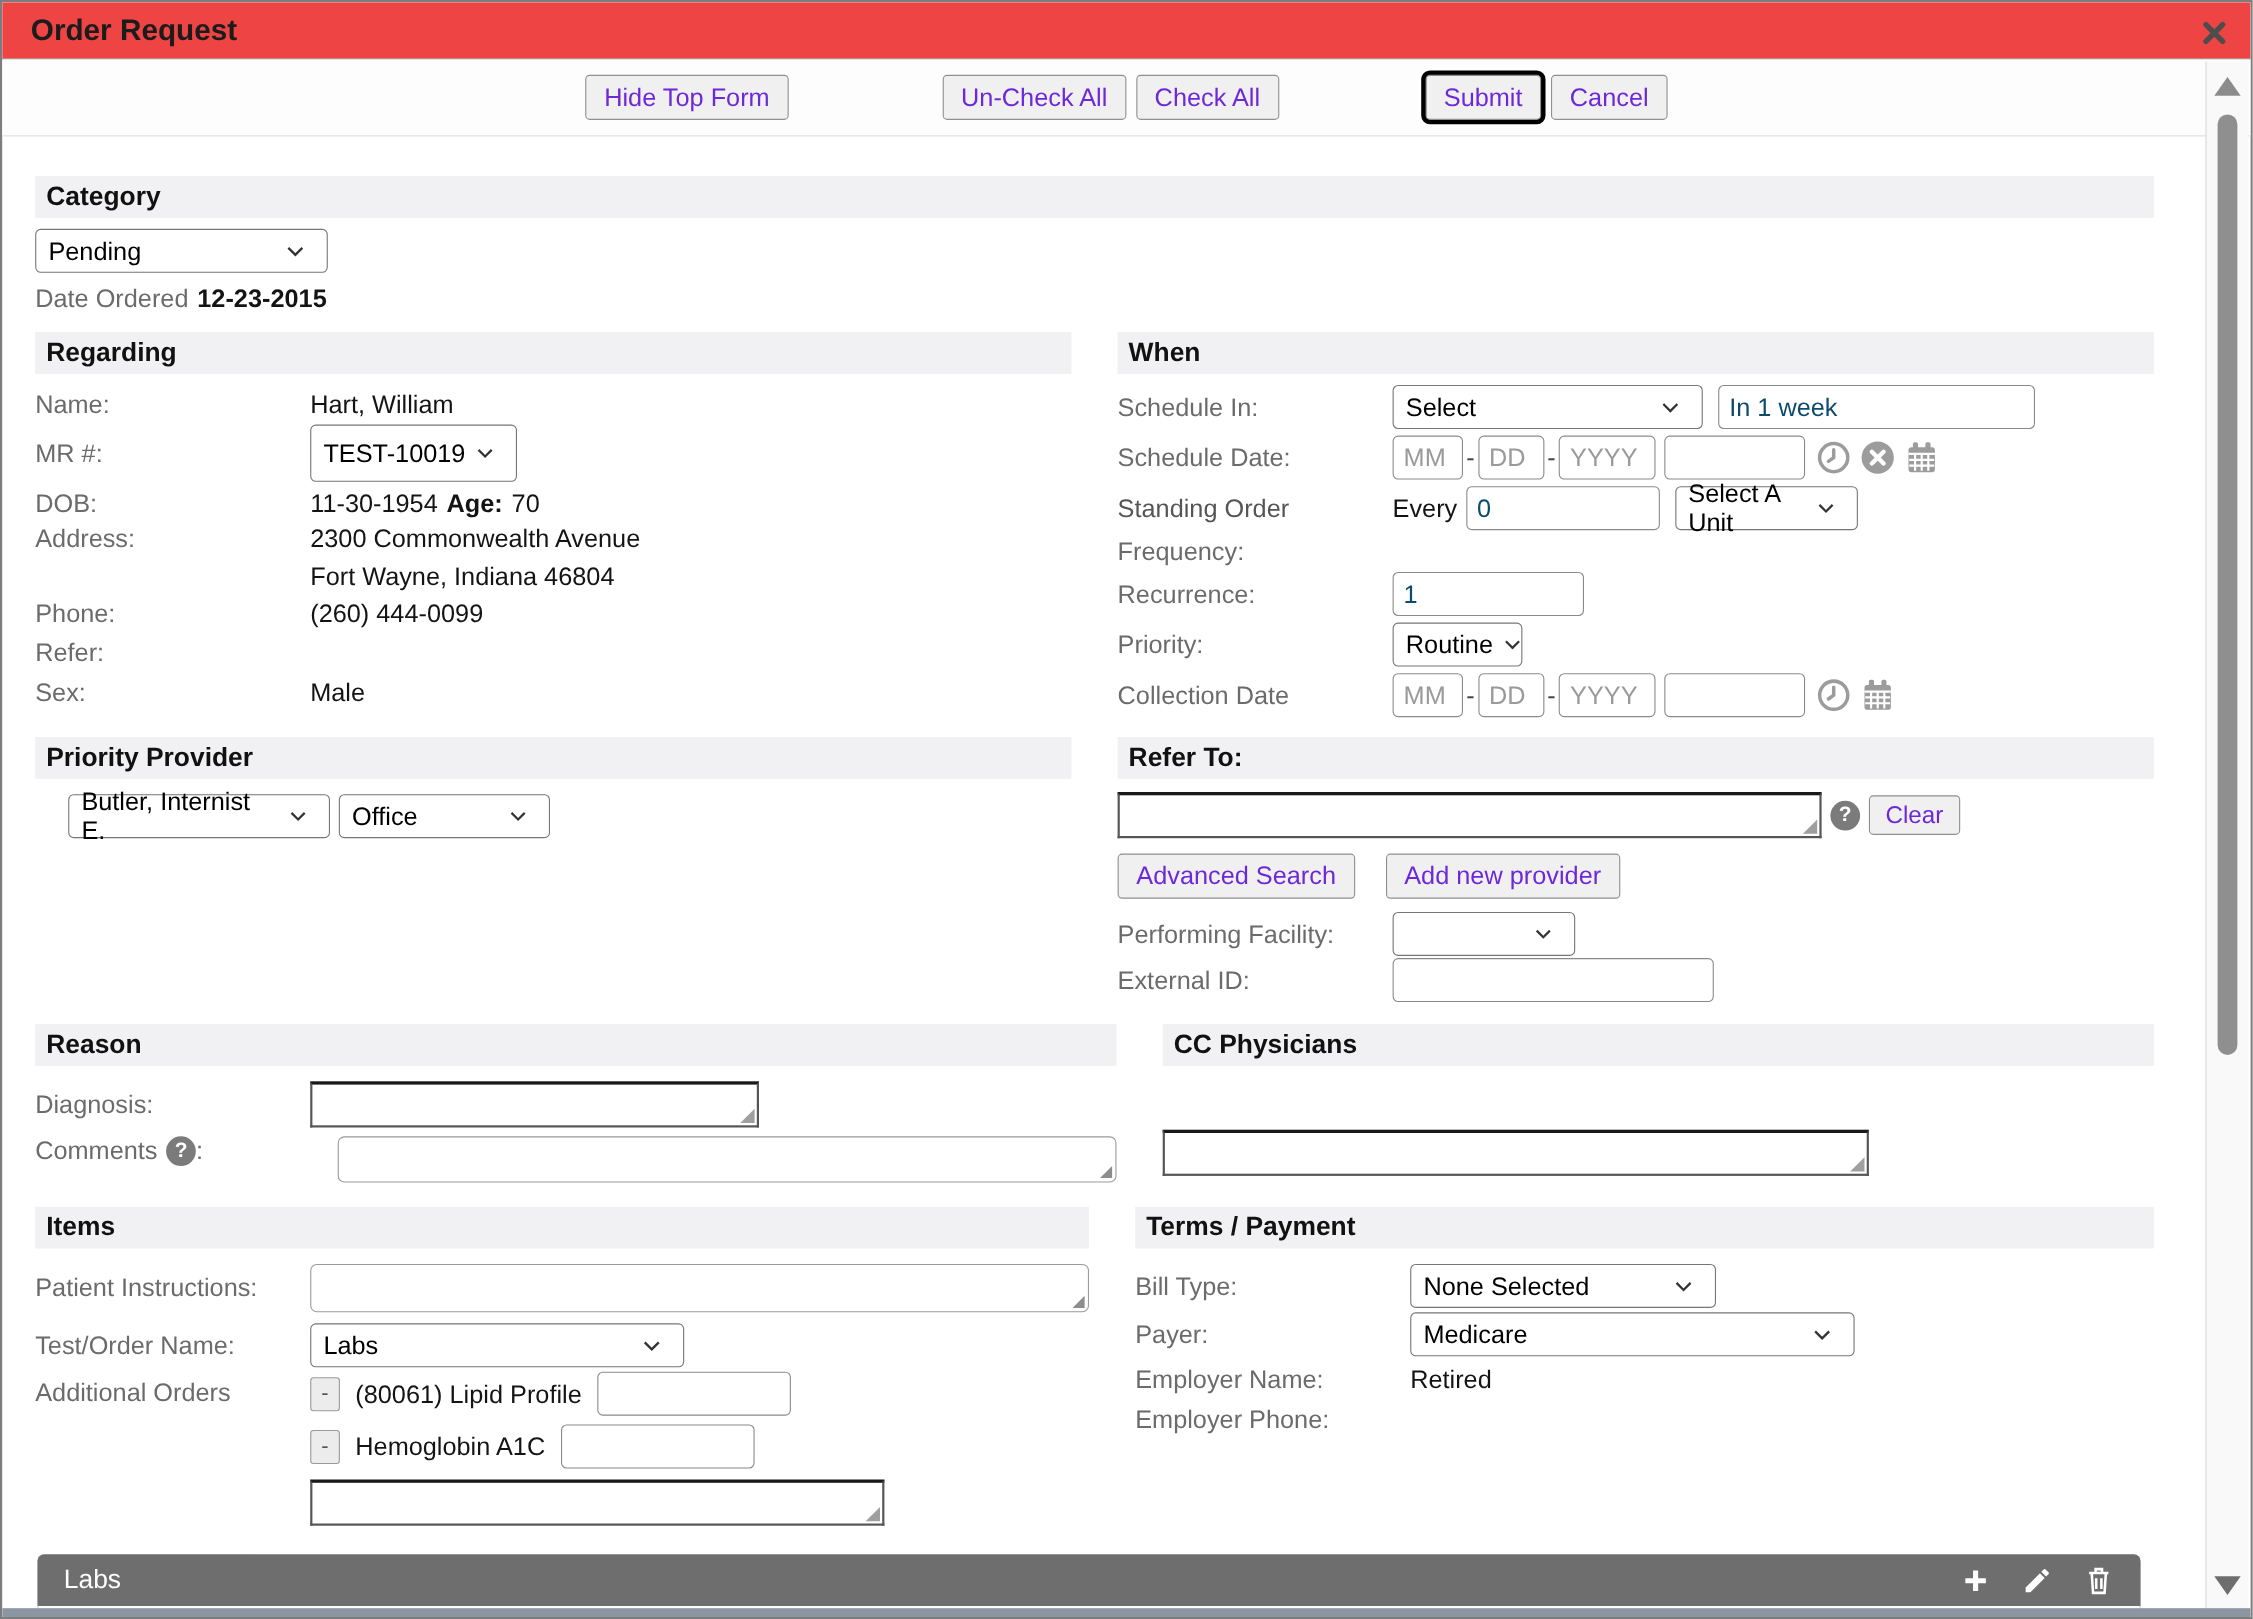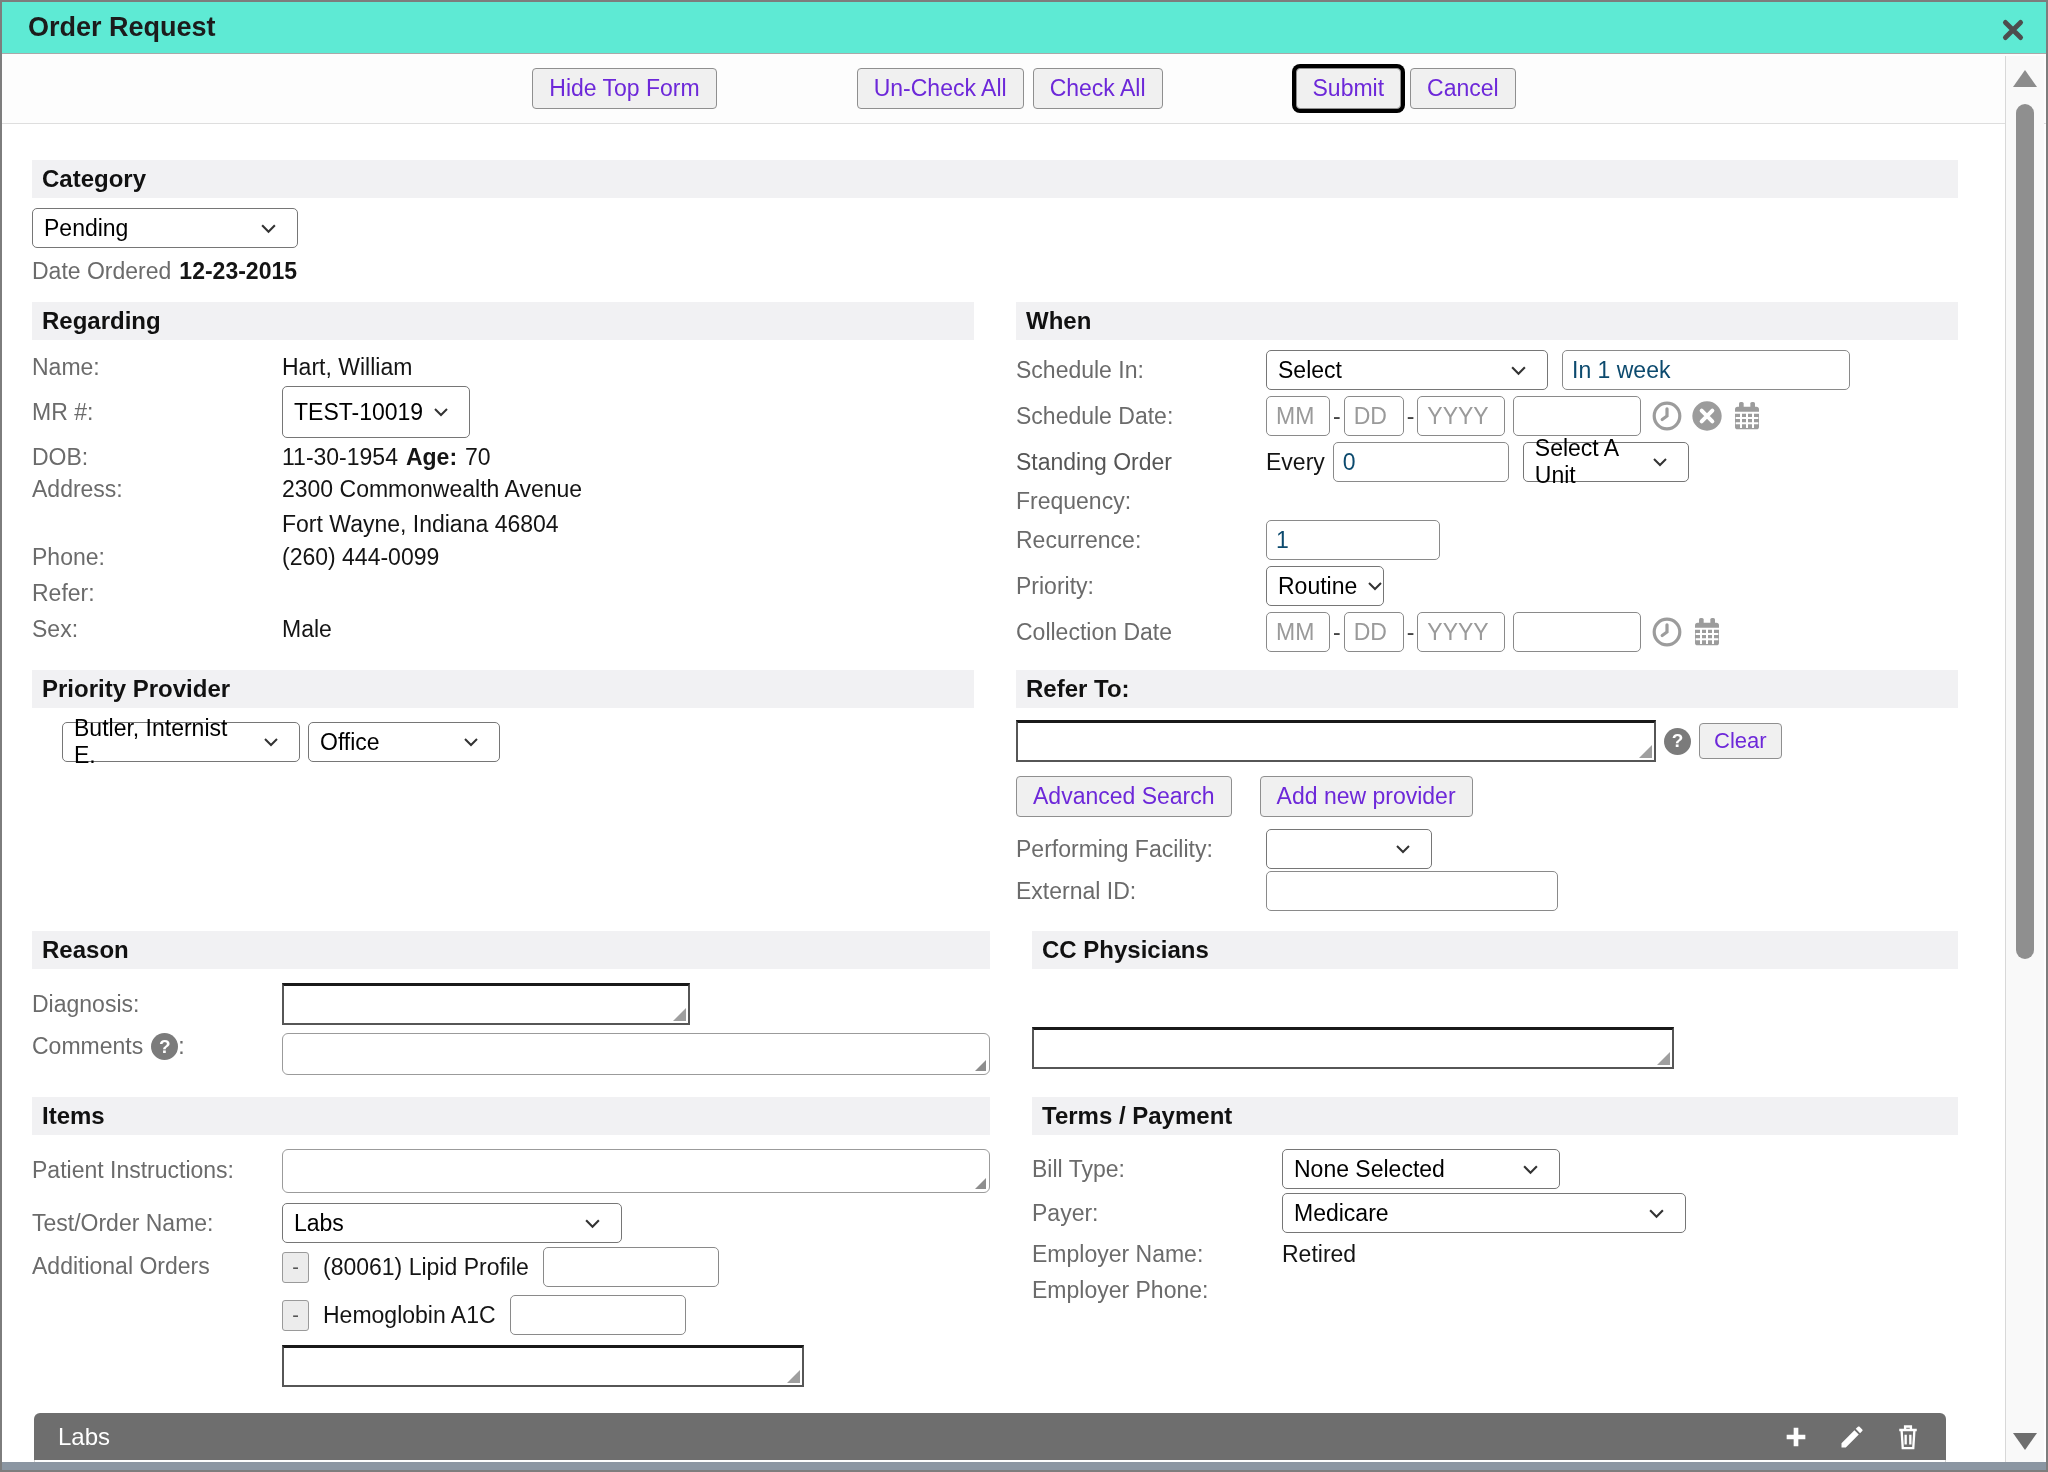--- a/index.html
+++ b/index.html
@@ -2,21 +2,21 @@
 <html><head>
 <meta charset="utf-8">
 <style>
   * { box-sizing: border-box; margin: 0; padding: 0; }
   html,body { width:2048px; height:1472px; overflow:hidden; }
   body { font-family:"Liberation Sans", sans-serif; background:#fff; }
 
   .dialog { position:relative; width:2048px; height:1472px; border:2px solid #7d7d7d; background:#fff; overflow:hidden; }
 
   
-  .titlebar { height:52px; background:#5eead4; border-bottom:1px solid #a9a9a9; display:flex; align-items:center; padding:0 26px; }
+  .titlebar { height:52px; background:#ef4444; border-bottom:1px solid #a9a9a9; display:flex; align-items:center; padding:0 26px; }
   .title { font-size:27px; font-weight:bold; color:#1c1c1c; }
   .close-btn { position:absolute; top:14px; right:18px; width:30px; height:28px; display:flex; align-items:center; justify-content:center; cursor:pointer; }
 
   
   .toolbar { height:70px; background:#fdfdfd; border-bottom:1px solid #dedede; display:flex; align-items:center; justify-content:center; }
   .btn { background:#f0f0f0; border:1px solid #8f8f8f; border-radius:4px; font-family:inherit; font-size:23px; color:#6d28d9; padding:7px 16px; line-height:1.1; cursor:pointer; white-space:nowrap; }
   .btn-sm { font-size:22px; padding:5px 14px; }
   .submit-focused { box-shadow:0 0 0 4px #000; }
   .sp140 { width:140px; } .sp8 { width:9px; } .sp135 { width:133px; }
 
@@ -335,21 +335,21 @@
       </div>
     </div>
 
     <div class="grid2" style="margin-top:20px;">
       <div>
         <div class="sechdr">Reason</div>
         <div class="frow" style="margin-top:14px;">
           <span class="flabel">Diagnosis:</span>
           <div class="darkbox" style="width:408px;"></div>
         </div>
-        <div class="frow" style="margin-top:8px; align-items:flex-start;">
+        <div class="frow" style="margin-top:8px; align-items:flex-start;gap:25px;">
           <span class="flabel" style="display:flex; align-items:center;">
             <span>Comments</span>
             <span class="gap8"></span>
             <span class="help-circle">?</span>
             <span>:</span>
           </span>
           <div class="tarea" style="width:708px; height:42px;"></div>
         </div>
       </div>
 

